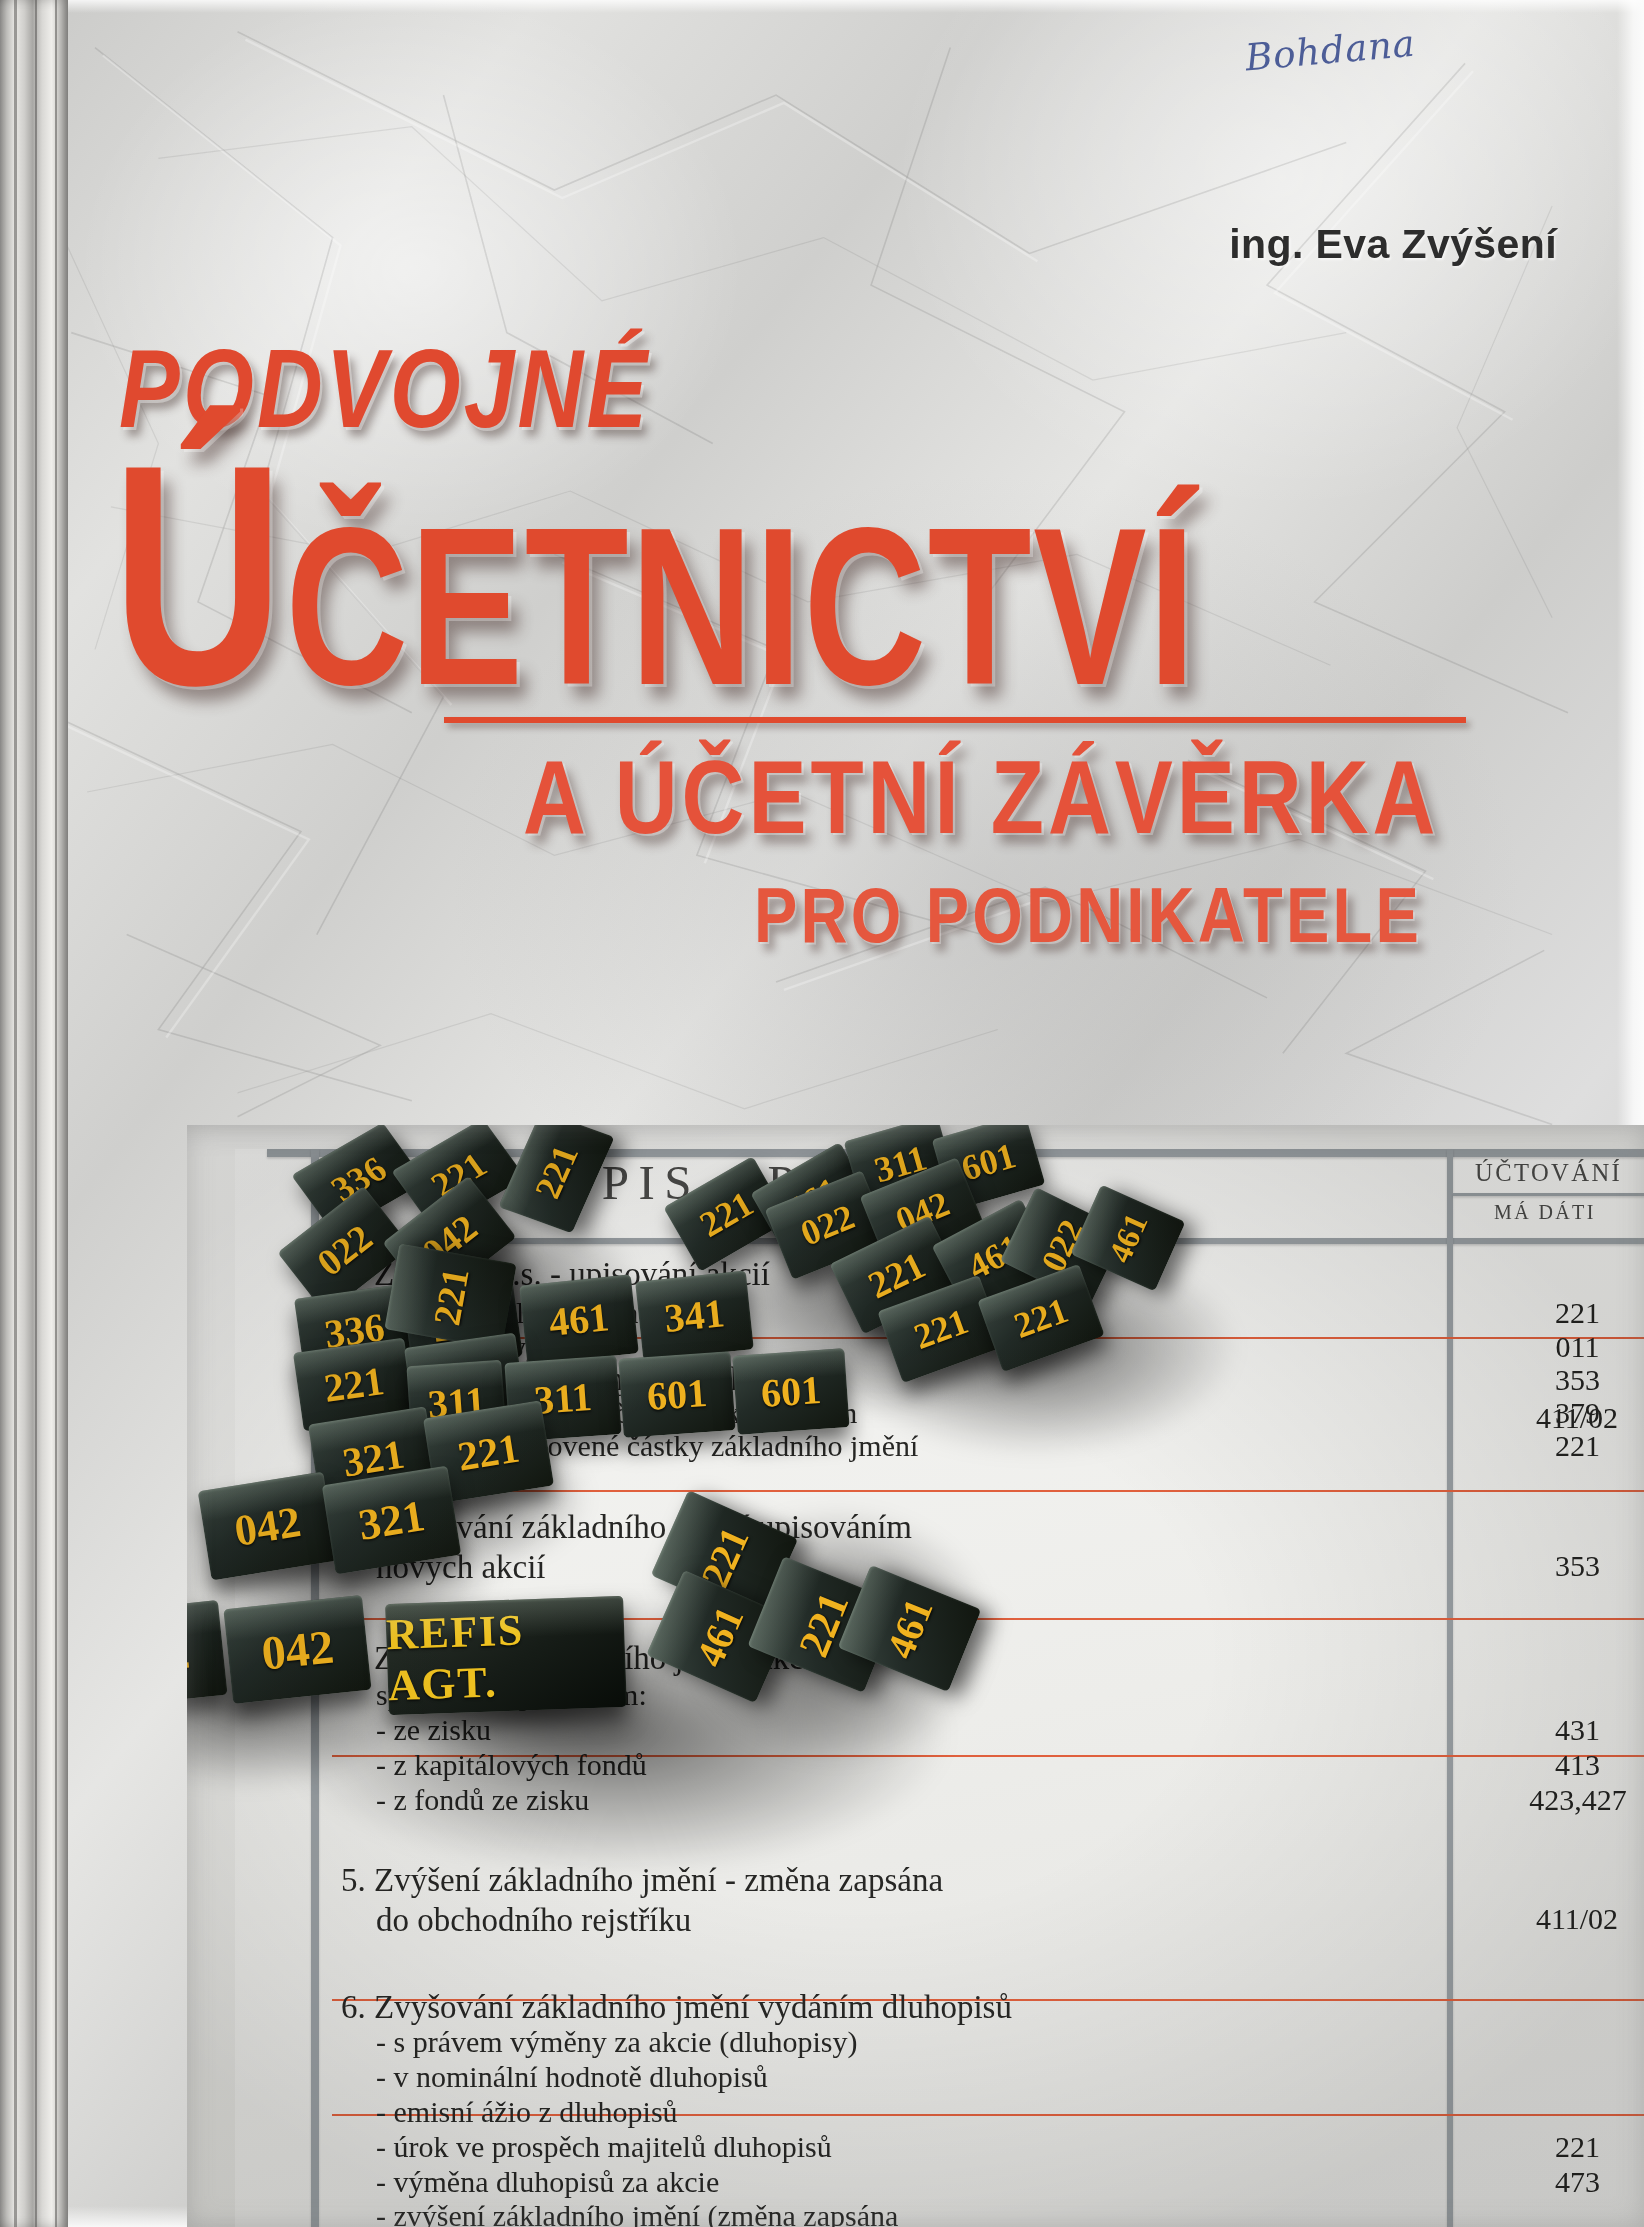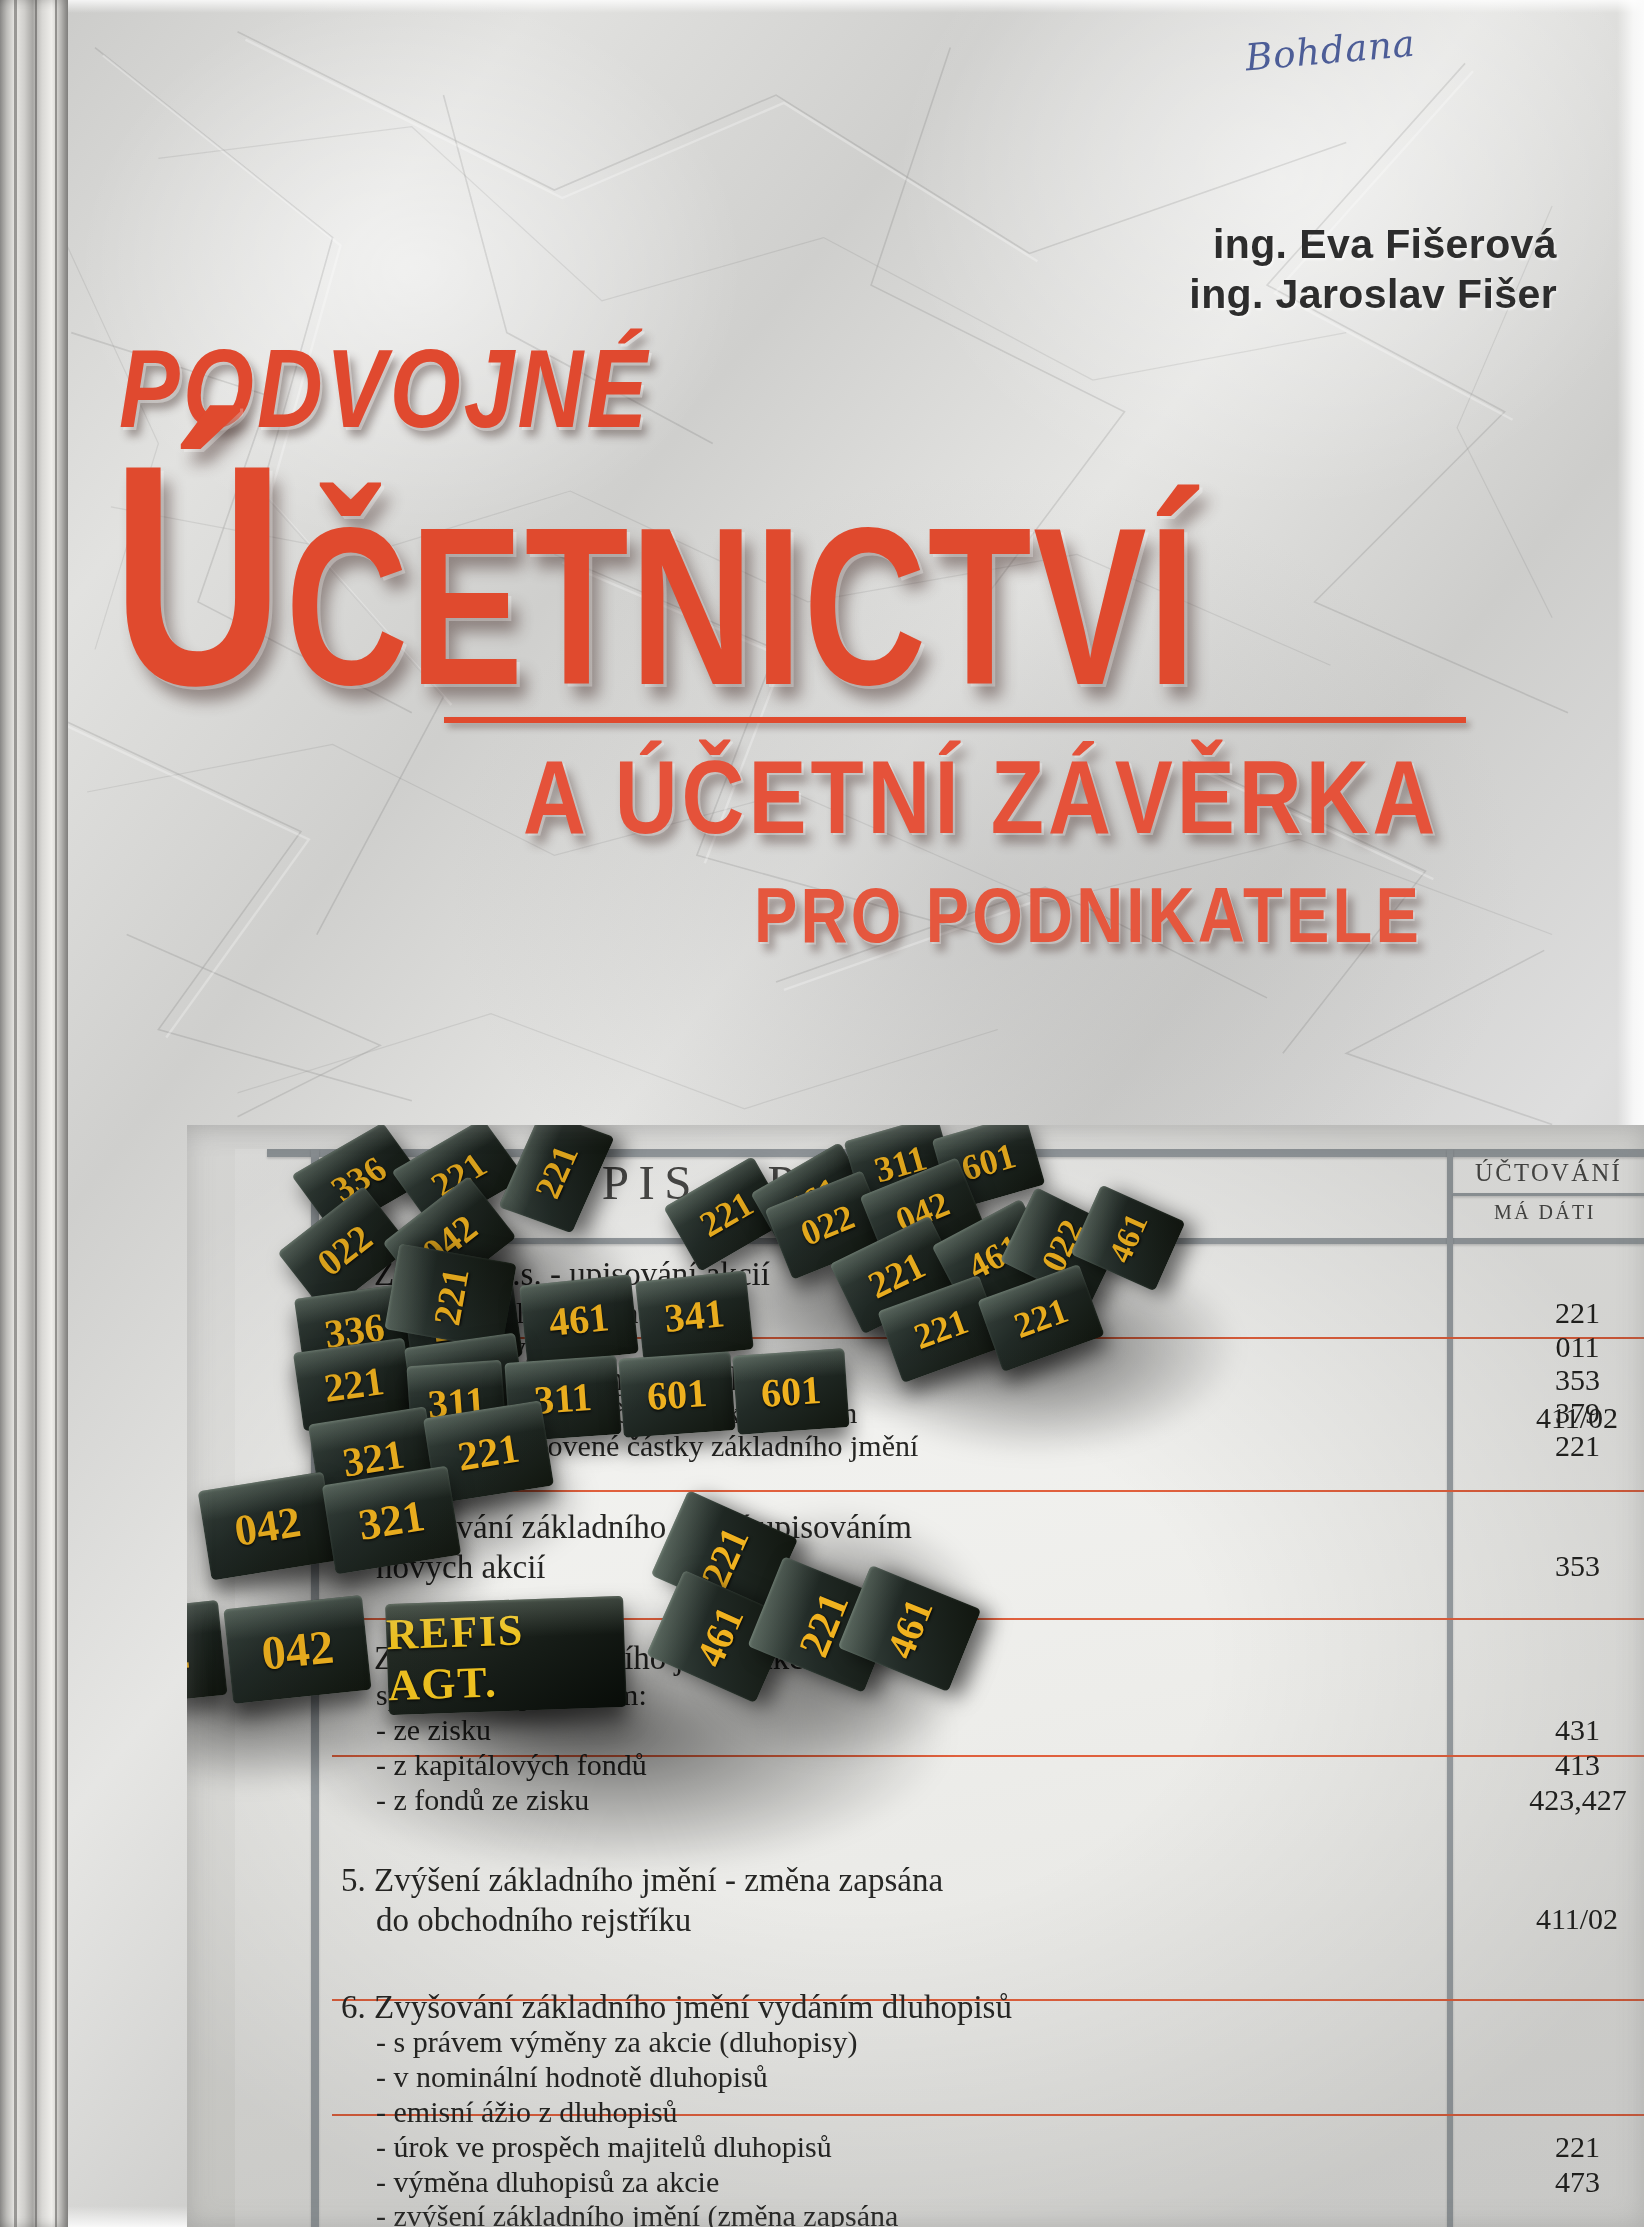--- a/index.html
+++ b/index.html
@@ -356,22 +356,21 @@
 
   <div class="spine">
     <div class="spine-line" style="left:14.3px"></div>
     <div class="spine-line" style="left:35px"></div>
     <div class="spine-line" style="left:55px"></div>
   </div>
 
   <div class="handwriting">Bohdana</div>
 
   <div class="authors">
-    <div class="a1">ing. Eva   Fišerová</div>
-    <div class="a2">ing. Jaroslav Fišer</div>
+    <div class="a1">ing. Eva   Zvýšení</div>
   </div>
 
   <div class="title-wrap">
     <div class="t-podvojne">PODVOJNÉ</div>
     <div class="t-main"><span class="big-u">Ú</span><span>ČETNICTVÍ</span></div>
     <div class="t-rule"></div>
     <div class="t-sub">A ÚČETNÍ ZÁVĚRKA</div>
     <div class="t-sub2">PRO PODNIKATELE</div>
   </div>
 

